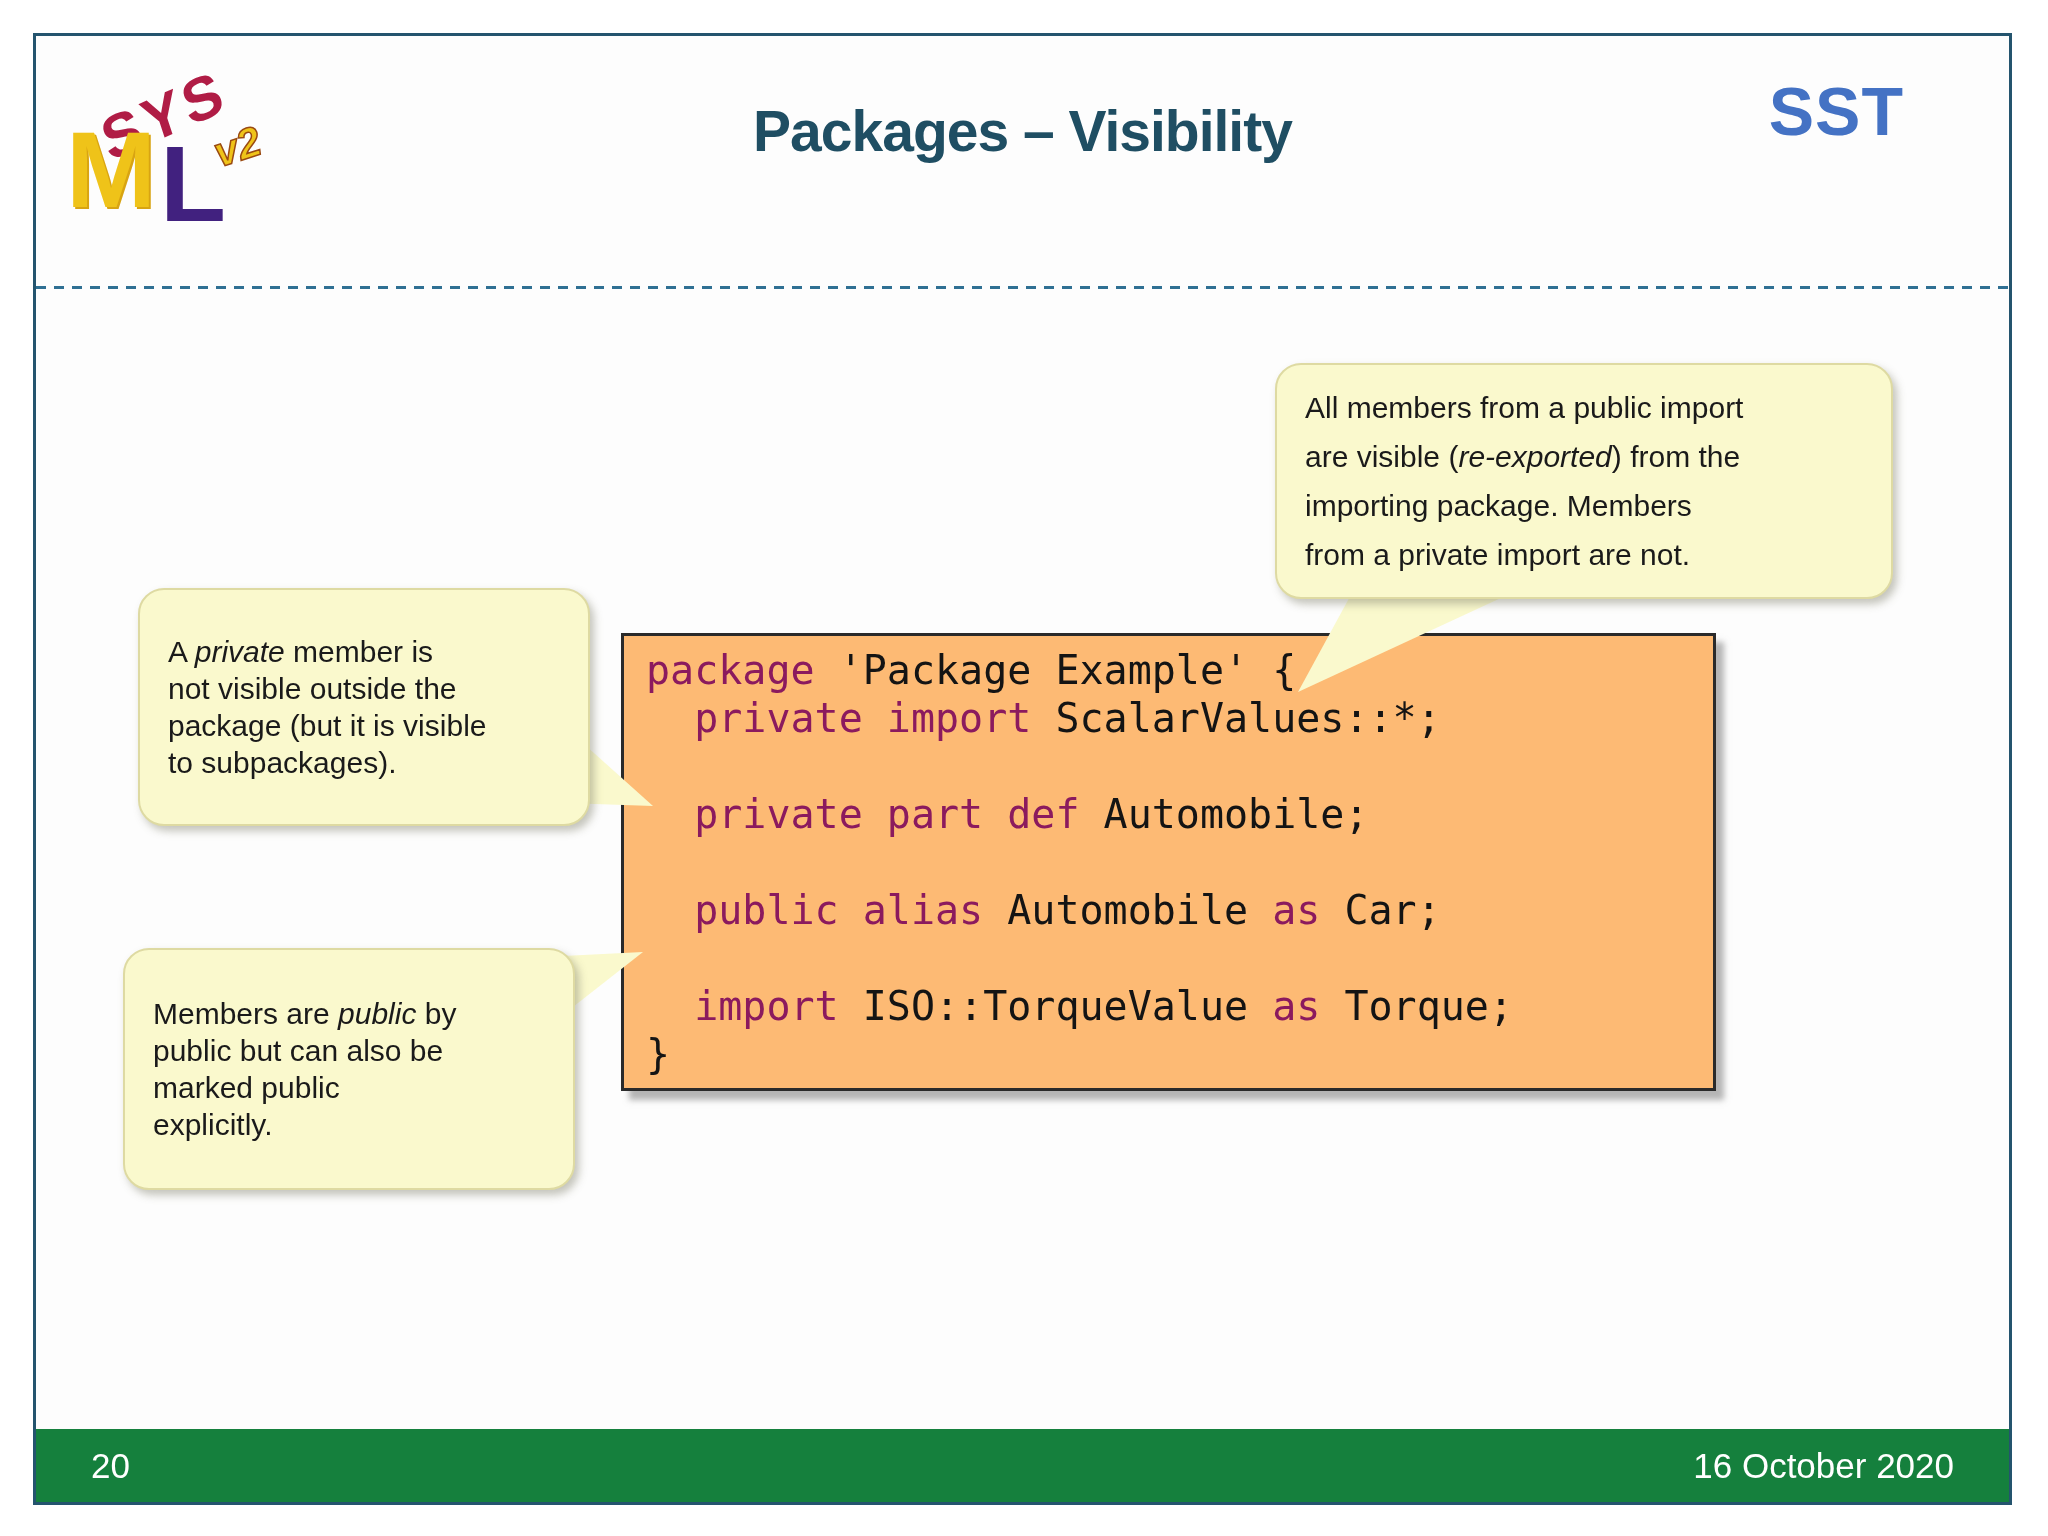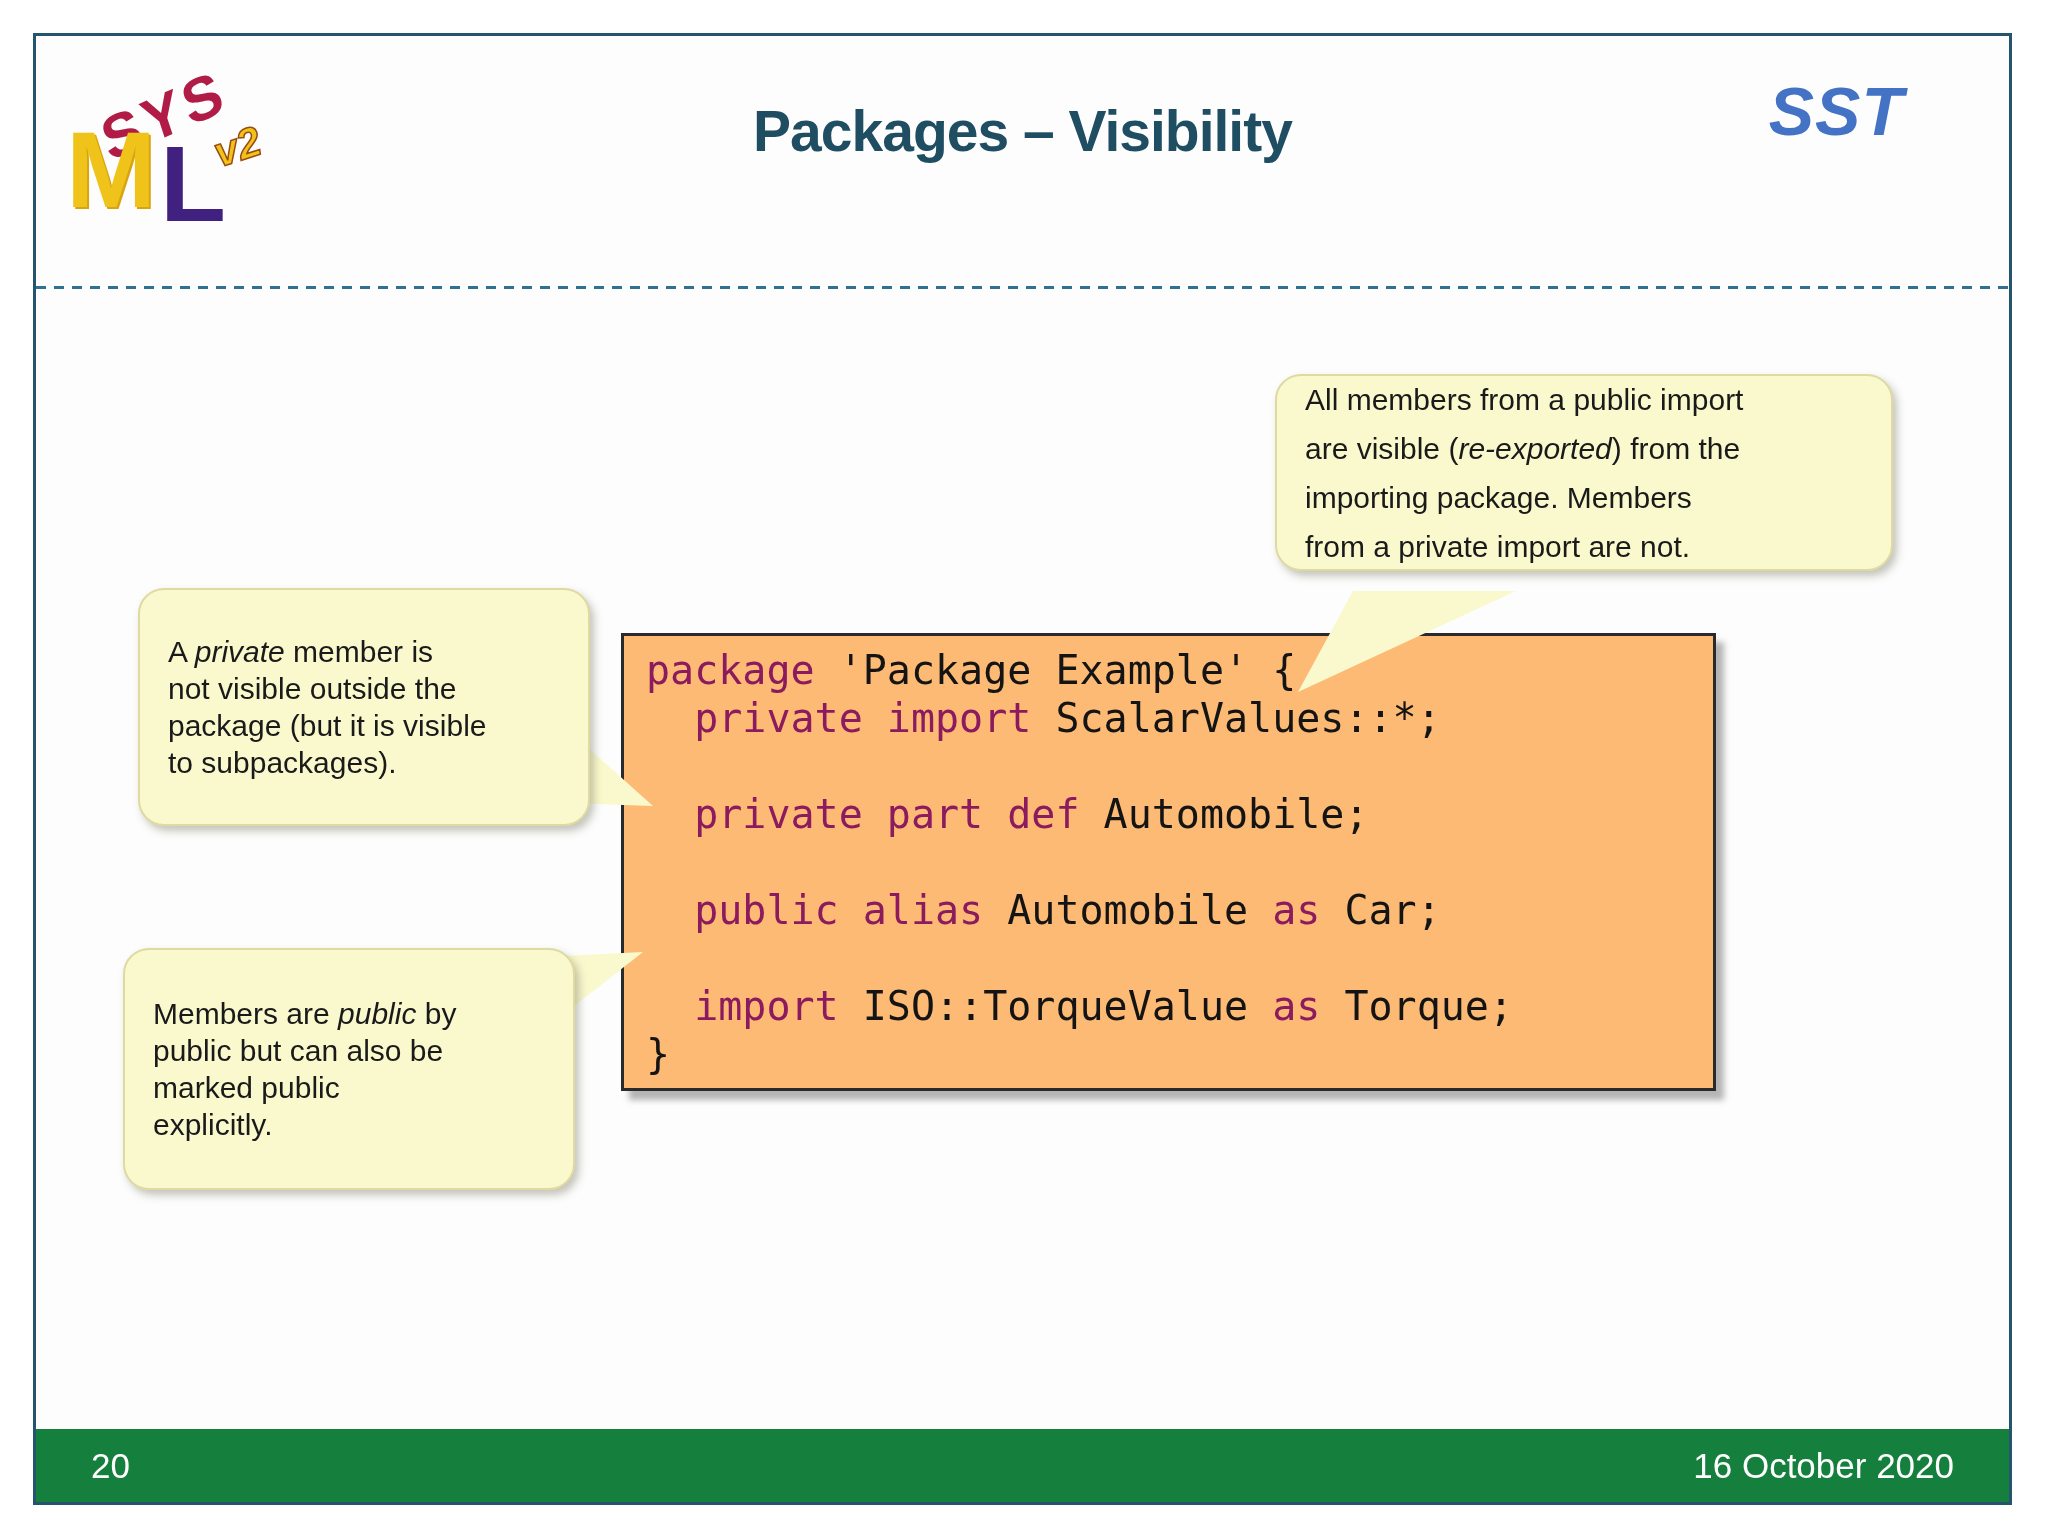--- a/index.html
+++ b/index.html
@@ -34,21 +34,21 @@
     -webkit-text-stroke:1.5px #9a4a12;
   }
   .title{
     position:absolute;left:0;right:0;top:62px;
     text-align:center;
     font-size:57px;font-weight:bold;color:#1f4e63;
     letter-spacing:-1px;
   }
   .brand{
     position:absolute;right:105px;top:36px;
-    font-size:68px;font-weight:bold;font-style:italic;color:#4472c4;
+    font-size:68px;font-weight:bold;color:#4472c4;
     letter-spacing:1px;
   }
   .divider{
     position:absolute;left:0;right:0;top:250px;height:3px;
     background:repeating-linear-gradient(90deg,#2f7093 0 10px,transparent 10px 18px);
   }
   
   .codebox{
     position:absolute;left:585px;top:597px;width:1095px;height:458px;
     background:#fdba74;border:3px solid #2a2a2a;
@@ -72,21 +72,21 @@
     border-radius:26px;
     box-shadow:4px 5px 8px rgba(125,125,105,0.45);
     box-sizing:border-box;
     display:flex;flex-direction:column;justify-content:center;
     padding:10px 28px;
     z-index:3;
     color:#1a1a1a;
   }
   .co-line{font-size:30px;line-height:37px;}
   .co-line .it{font-style:italic;}
-  .callout-tr{left:1239px;top:338px;width:618px;height:197px;gap:12px;}
+  .callout-tr{left:1239px;top:327px;width:618px;height:236px;gap:12px;}
   .callout-l1{left:87px;top:552px;width:452px;height:238px;margin-left:15px;}
   .callout-l2{left:87px;top:912px;width:452px;height:242px;}
   
   .footer{
     position:absolute;left:0;right:0;bottom:0;height:73px;
     background:#15803d;
     display:flex;justify-content:space-between;align-items:center;
     padding:0 55px;box-sizing:border-box;
     color:#ffffff;font-size:35px;
   }

